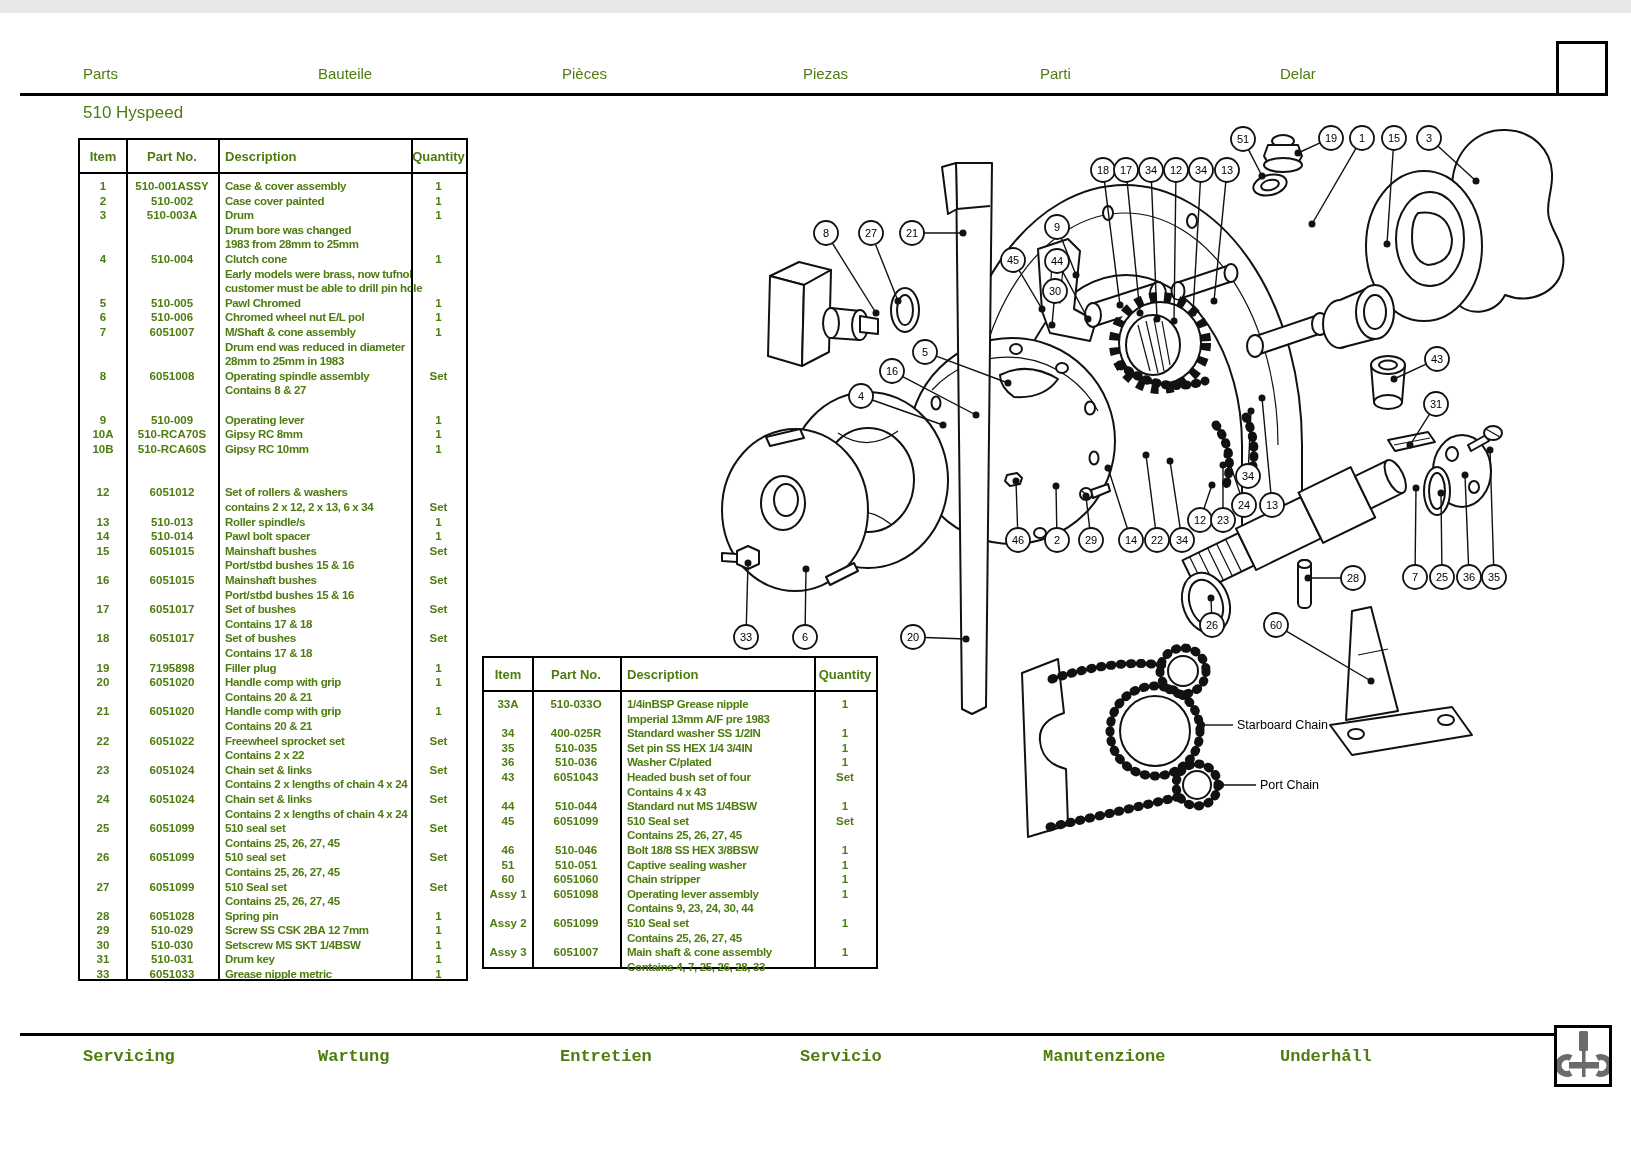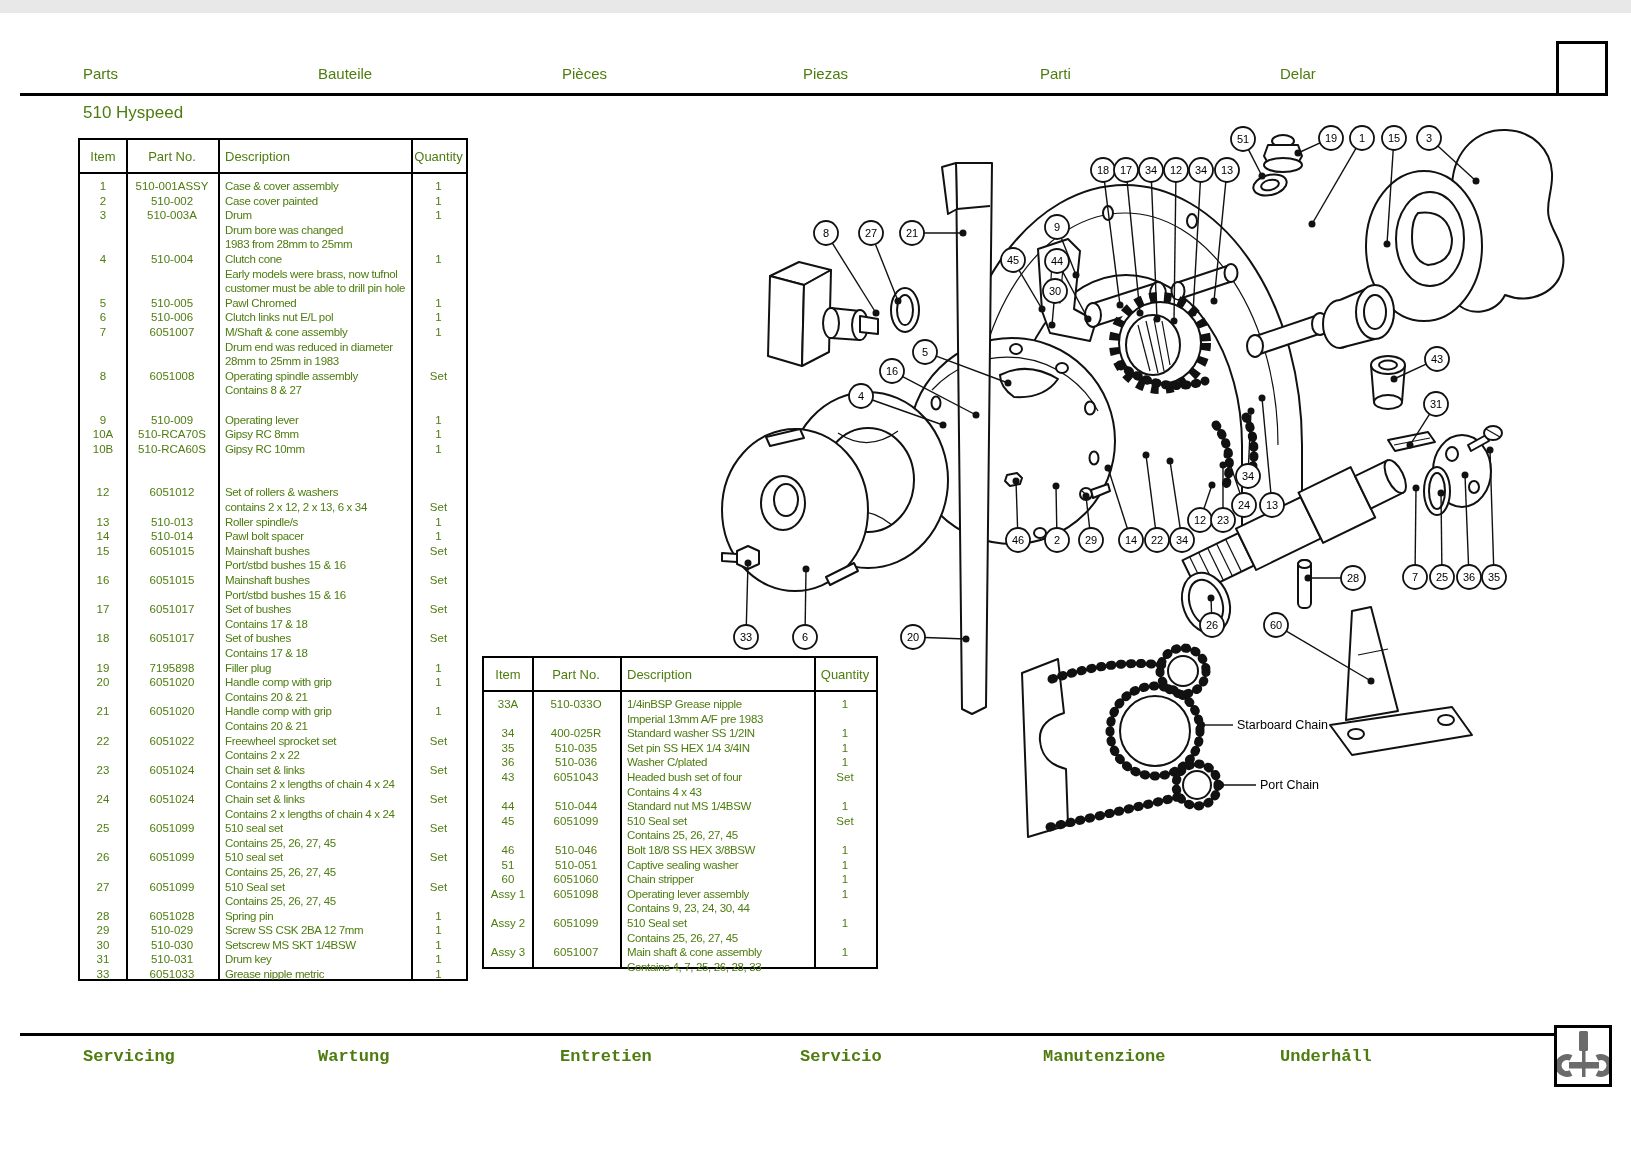--- a/index.html
+++ b/index.html
@@ -4,21 +4,21 @@
 <style>
   html,body{margin:0;padding:0;background:#e8e8e8;}
   .page{position:relative;width:1631px;height:1157px;background:#ffffff;
         font-family:"Liberation Sans",sans-serif;color:#4d7c0f;overflow:hidden;margin-top:13px;}
   .hdr-label{position:absolute;top:52px;font-size:15px;}
   .rule-top{position:absolute;left:20px;top:80px;width:1588px;height:3px;background:#000;}
   .corner-box-top{position:absolute;left:1556px;top:28px;width:52px;height:55px;
         border:3px solid #000;box-sizing:border-box;background:#fff;}
   .page-title{position:absolute;left:83px;top:90px;font-size:17px;font-weight:normal;}
 
-  .parts-table{position:absolute;border:2px solid #000;background:#fff;box-sizing:border-box;}
+  .parts-table{position:absolute;border:2px solid #000;background:#fff;box-sizing:border-box;font-weight:bold;}
   #table1{left:78px;top:125px;width:390px;height:843px;}
   #table2{left:482px;top:643px;width:396px;height:313px;}
   .t-head{display:grid;height:32px;align-items:center;border-bottom:2px solid #000;font-size:13px;}
   #table1 .t-head,#table1 .t-line{grid-template-columns:46px 92px 193px 55px;}
   #table2 .t-head,#table2 .t-line{grid-template-columns:48px 88px 194px 62px;}
   .t-body{padding-top:5px;position:relative;}
   .t-line{display:grid;height:14.6px;line-height:14.6px;font-size:11.5px;}
   .t-spacer{height:14.6px;}
   .t-item,.t-qty,.t-part{text-align:center;}
   .t-desc{padding-left:7px;white-space:nowrap;letter-spacing:-0.35px;}
@@ -115,21 +115,21 @@
         </div>
         <div class="t-line">
           <span class="t-item">5</span>
           <span class="t-part">510-005</span>
           <span class="t-desc">Pawl Chromed</span>
           <span class="t-qty">1</span>
         </div>
         <div class="t-line">
           <span class="t-item">6</span>
           <span class="t-part">510-006</span>
-          <span class="t-desc">Clutch links nut E/L pol</span>
+          <span class="t-desc">Chromed wheel nut E/L pol</span>
           <span class="t-qty">1</span>
         </div>
         <div class="t-line">
           <span class="t-item">7</span>
           <span class="t-part">6051007</span>
           <span class="t-desc">M/Shaft &amp; cone assembly</span>
           <span class="t-qty">1</span>
         </div>
         <div class="t-line">
           <span class="t-item"></span>

